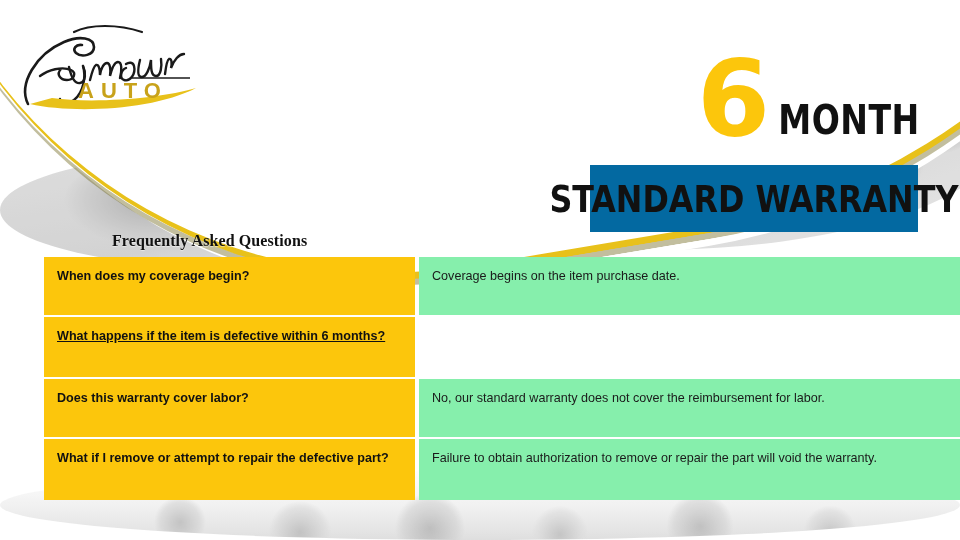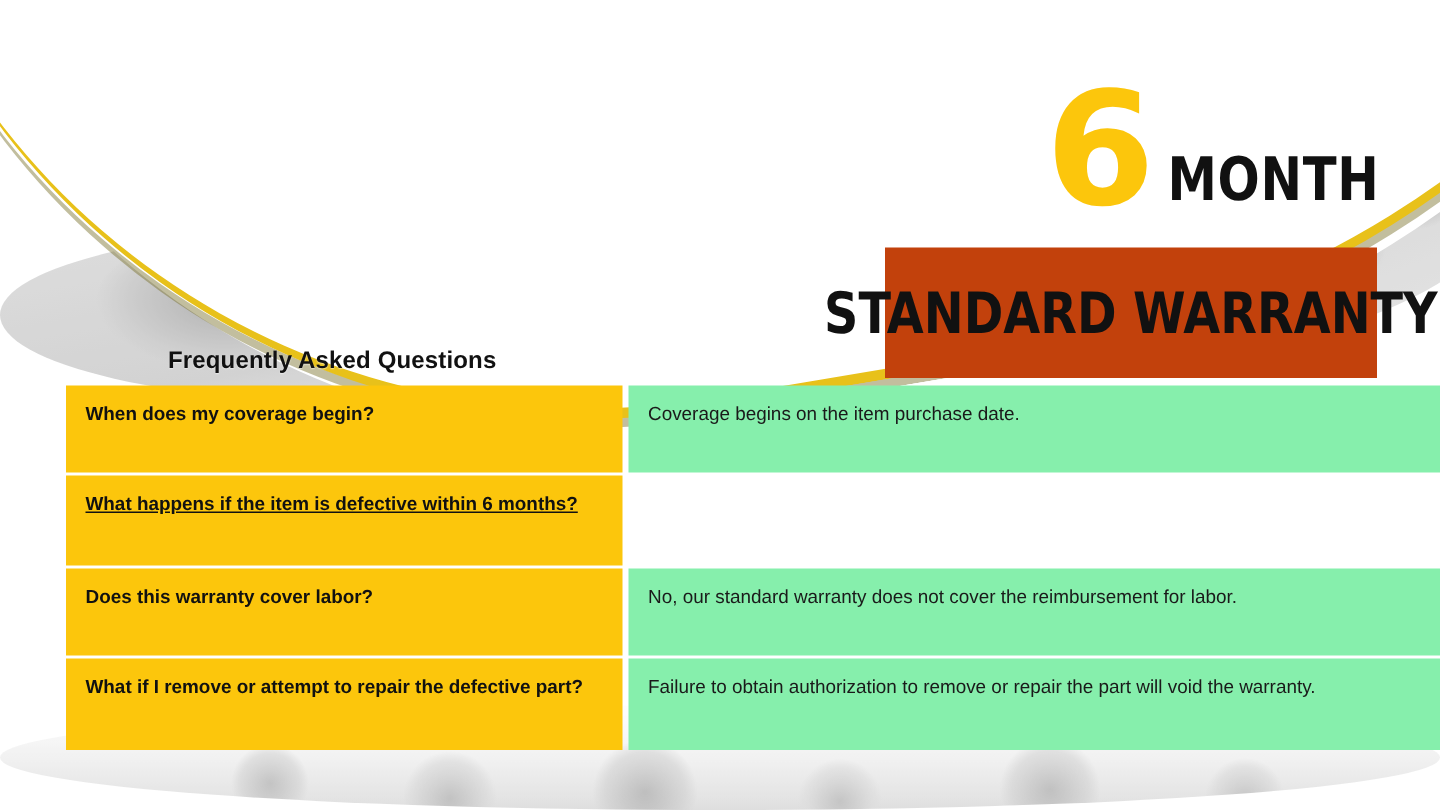--- a/index.html
+++ b/index.html
@@ -93,35 +93,36 @@
     color:#FCC60C;letter-spacing:-2px;
   }
   .month{
     position:absolute;right:0px;top:44px;
     font-family:"DejaVu Sans Condensed","Liberation Sans",sans-serif;
     font-weight:700;font-size:40px;line-height:40px;
     color:#111111;letter-spacing:.5px;
     transform:scaleX(.92);transform-origin:right center;
   }
   .warranty-banner{
-    position:absolute;left:590px;top:165px;width:328px;height:87px;
-    background:#c2410c;
+    position:absolute;left:590px;top:165px;width:328px;height:67px;
+    background:#0369a1;
     display:flex;align-items:center;justify-content:center;
   }
   .warranty-banner span{
     font-family:"DejaVu Sans Condensed","Liberation Sans",sans-serif;
     font-weight:700;font-size:38px;line-height:38px;color:#111111;
     letter-spacing:0px;transform:scaleX(.93);white-space:nowrap;
   }
 
   
   .faq-title{
     position:absolute;left:112px;top:232px;
     font-weight:700;font-size:16px;color:#111111;letter-spacing:.1px;
     text-shadow:0 1px 1px rgba(255,255,255,.55);
+    font-family:Liberation Serif, serif;
   }
   .faq-table{
     position:absolute;left:44px;top:257px;width:948px;
   }
   .faq-row{display:flex;margin-bottom:2px;}
   .q-cell{
     width:371px;box-sizing:border-box;
     background:#FCC60C;
     padding:11px 13px 11px 13px;
     font-weight:700;font-size:12.6px;line-height:16px;color:#111111;
@@ -149,20 +150,38 @@
       <div class="blob eb1"></div>
       <div class="blob eb2"></div>
       <div class="blob eb3"></div>
     </div>
     <div class="bottom-fade"></div>
     <div class="white-mask"></div>
     <div class="swoosh-shadow"></div>
     <div class="swoosh"></div>
   </div>
 
+  <div class="logo">
+    <svg width="190" height="98" viewBox="0 0 190 98">
+      <path d="M14 86 C4 66, 22 36, 50 24 C66 17, 80 20, 80 29 C80 37, 68 40, 62 35
+               C58 31, 62 26, 68 27" fill="none" stroke="#1a1a1a" stroke-width="2.6" stroke-linecap="round"></path>
+      <path d="M26 58 C34 52, 48 48, 57 52 C63 55, 60 62, 53 62 C46 62, 42 56, 47 51" fill="none" stroke="#1a1a1a" stroke-width="2.4" stroke-linecap="round"></path>
+      <path d="M55 49 C57 58, 60 66, 66 65 C72 64, 72 54, 69 48" fill="none" stroke="#1a1a1a" stroke-width="2.4" stroke-linecap="round"></path>
+      <path d="M69 48 C72 58, 70 74, 60 82 C53 88, 46 86, 46 81" fill="none" stroke="#1a1a1a" stroke-width="2.4" stroke-linecap="round"></path>
+      <path d="M76 62 C78 54, 80 48, 82 47 C85 46, 86 52, 86 57 C87 50, 90 45, 93 45 C96 45, 97 51, 96 58
+               C98 50, 101 44, 104 44 C108 44, 108 52, 106 60" fill="none" stroke="#1a1a1a" stroke-width="2.4" stroke-linecap="round"></path>
+      <path d="M112 50 C107 52, 105 60, 110 62 C116 64, 122 56, 120 48 C119 44, 115 44, 112 46" fill="none" stroke="#1a1a1a" stroke-width="2.4" stroke-linecap="round"></path>
+      <path d="M126 42 C124 50, 123 58, 127 59 C132 60, 136 50, 137 42 C137 50, 137 58, 142 58 C147 58, 148 48, 147 41" fill="none" stroke="#1a1a1a" stroke-width="2.4" stroke-linecap="round"></path>
+      <path d="M151 56 C152 48, 153 42, 155 41 C158 40, 158 46, 157 50 C160 42, 165 36, 170 36" fill="none" stroke="#1a1a1a" stroke-width="2.4" stroke-linecap="round"></path>
+      <path d="M60 14 C76 6, 104 6, 128 14" fill="none" stroke="#1a1a1a" stroke-width="2.2" stroke-linecap="round"></path>
+      <path d="M118 60 L176 60" stroke="#1a1a1a" stroke-width="1.6"></path>
+      <path d="M16 86 C60 96, 140 92, 182 70 C150 80, 80 86, 38 80 Z" fill="#E8C11A"></path>
+      <text x="64" y="80" font-family="'Liberation Sans',sans-serif" font-size="22" font-weight="700" letter-spacing="7" fill="#C8A21A">AUTO</text>
+    </svg>
+  </div>
 
   <div class="warranty-head">
     <div class="six">6</div>
     <div class="month">MONTH</div>
   </div>
   <div class="warranty-banner">
     <span>STANDARD WARRANTY</span>
   </div>
 
   <div class="faq-title">Frequently Asked Questions</div>

